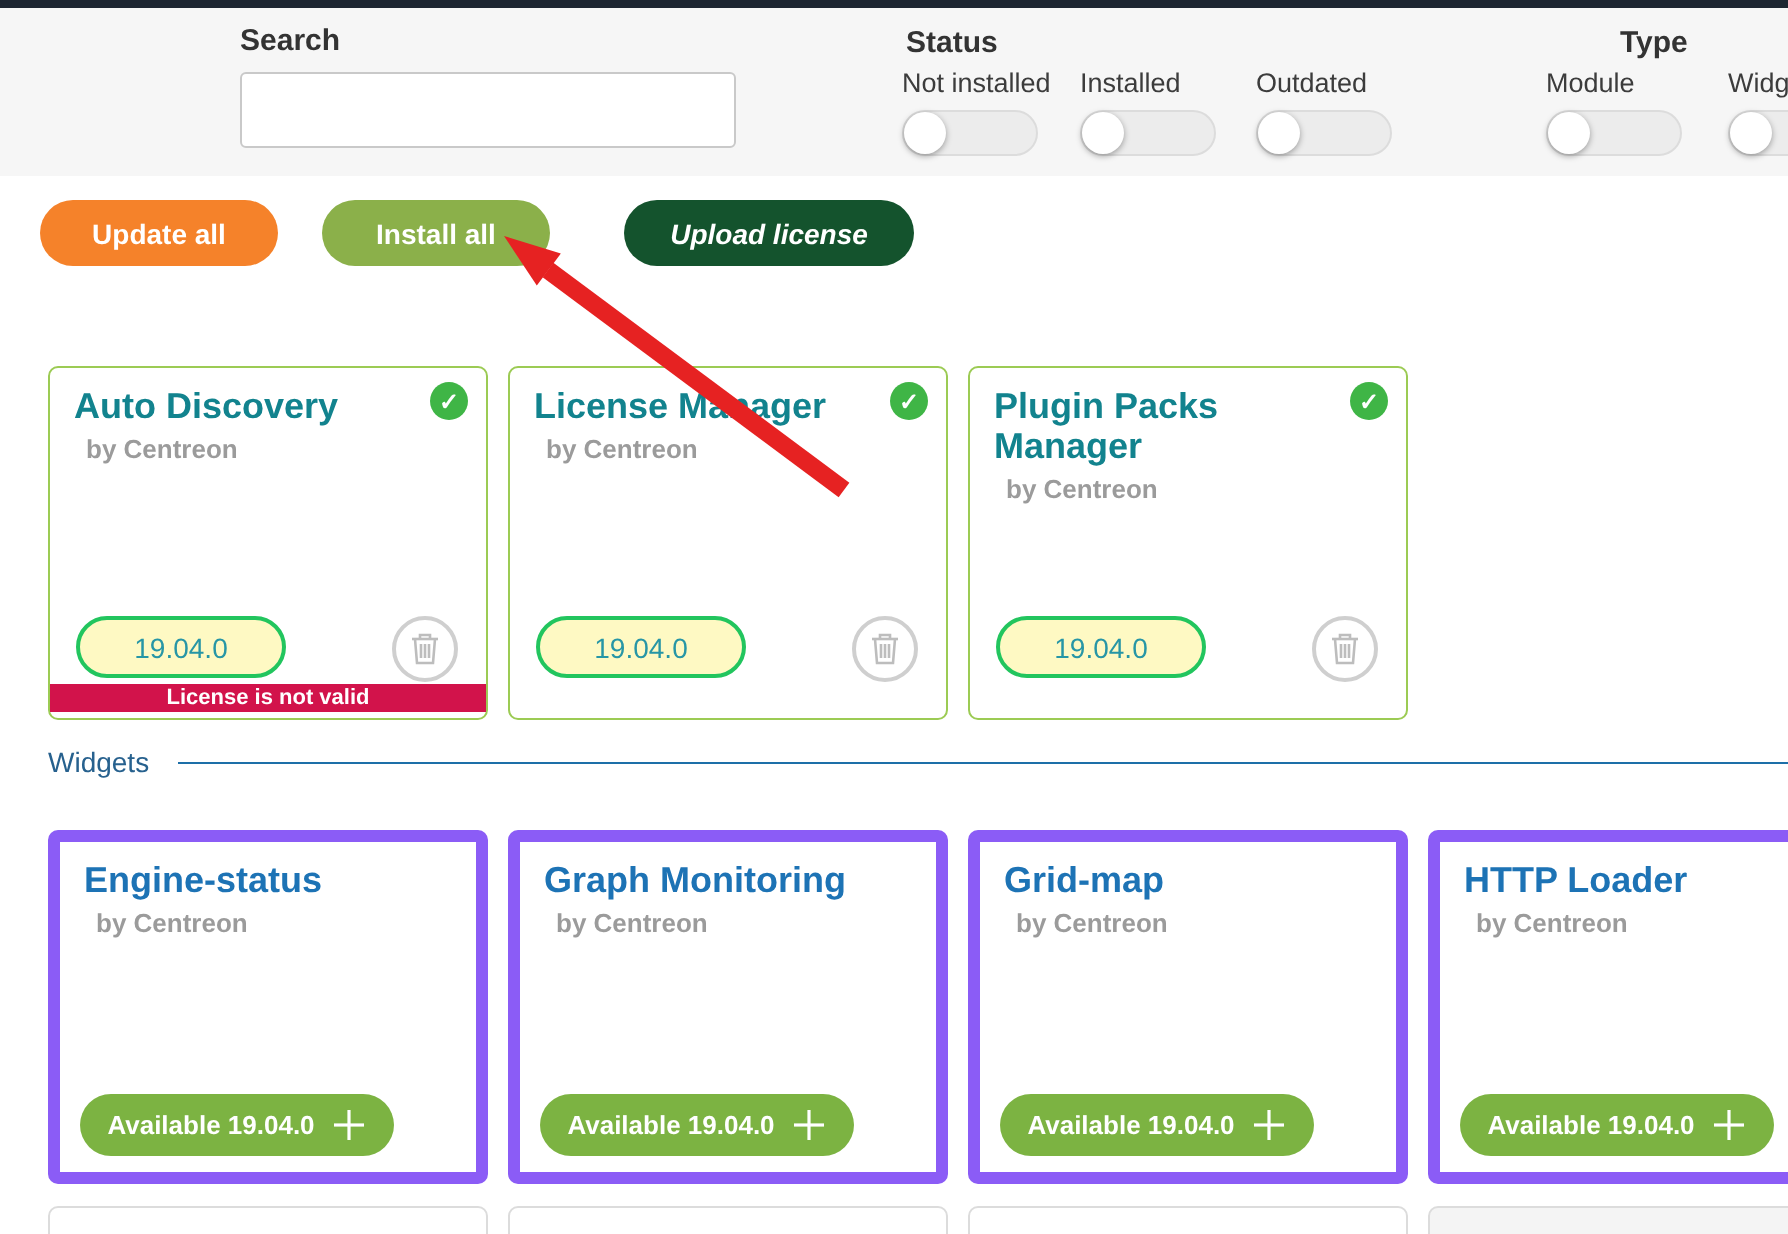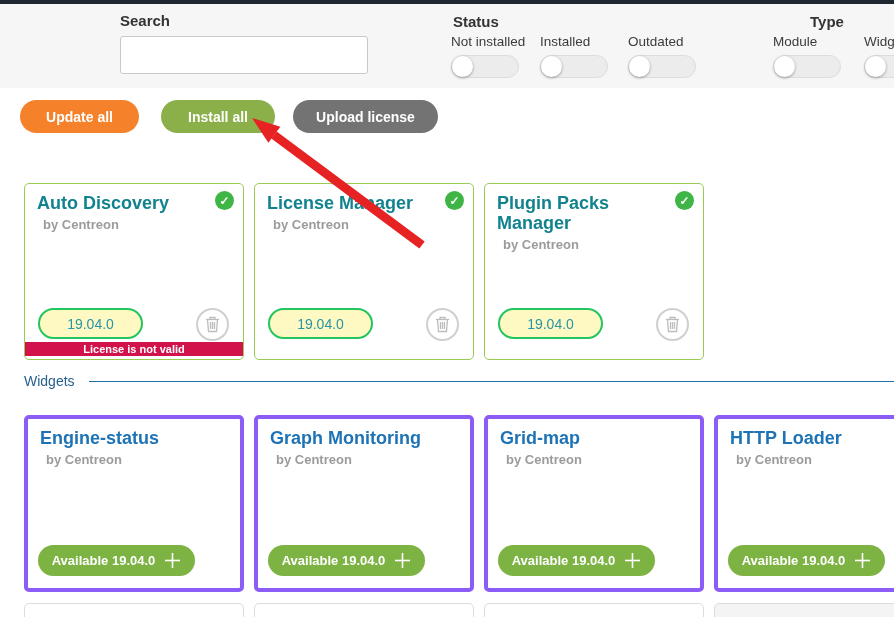--- a/index.html
+++ b/index.html
@@ -36,21 +36,21 @@
   }
 
   
   .pill-btn {
     position:absolute; top:100px; height:33px; border:none; border-radius:17px;
     color:#fff; font-family:"Liberation Sans", sans-serif;
     font-size:14px; font-weight:bold; cursor:pointer;
   }
   .btn-update { left:20px; width:119px; background:#f5822a; }
   .btn-install { left:161px; width:114px; background:#8bb04a; }
-  .btn-upload { left:293px; width:145px; background:#737373; }
+  .btn-upload { left:312px; width:145px; background:#14532d;font-style:italic; }
 
   
   .section-header { position:absolute; left:24px; right:0; display:flex; align-items:center; }
   .section-header .txt { font-size:14px; white-space:nowrap; }
   .section-header .line { flex:1; height:1px; margin-left:14px; }
   .hdr-modules { top:146px; }
   .hdr-modules .txt { color:#3b8f8c; }
   .hdr-modules .line { background:#2aa7a0; }
   .hdr-widgets { top:373px; }
   .hdr-widgets .txt { color:#27618e; }
@@ -59,21 +59,21 @@
   
   .card-row { position:absolute; left:24px; display:flex; gap:10px; }
   .row-modules { top:183px; }
   .row-widgets { top:415px; }
   .row-partial { top:603px; }
 
   .card {
     width:220px; height:177px; background:#fff; border-radius:5px; position:relative;
   }
   .card.module { border:1px solid #9ccb54; }
-  .card.widget { border:4px solid #8b5cf6; }
+  .card.widget { border:6px solid #8b5cf6; }
   .card-title { font-size:18px; font-weight:bold; padding:10px 28px 0 12px; line-height:1.1; }
   .card.module .card-title { color:#12838e; }
   .card.widget .card-title { color:#1d73b5; }
   .byline { font-size:13px; font-weight:bold; color:#9b9b9b; padding:3px 0 0 18px; }
 
   .check {
     position:absolute; top:7px; right:9px; width:19px; height:19px;
     background:#3fb546; border-radius:50%; color:#fff; font-size:12px; font-weight:bold;
     display:flex; align-items:center; justify-content:center;
   }

